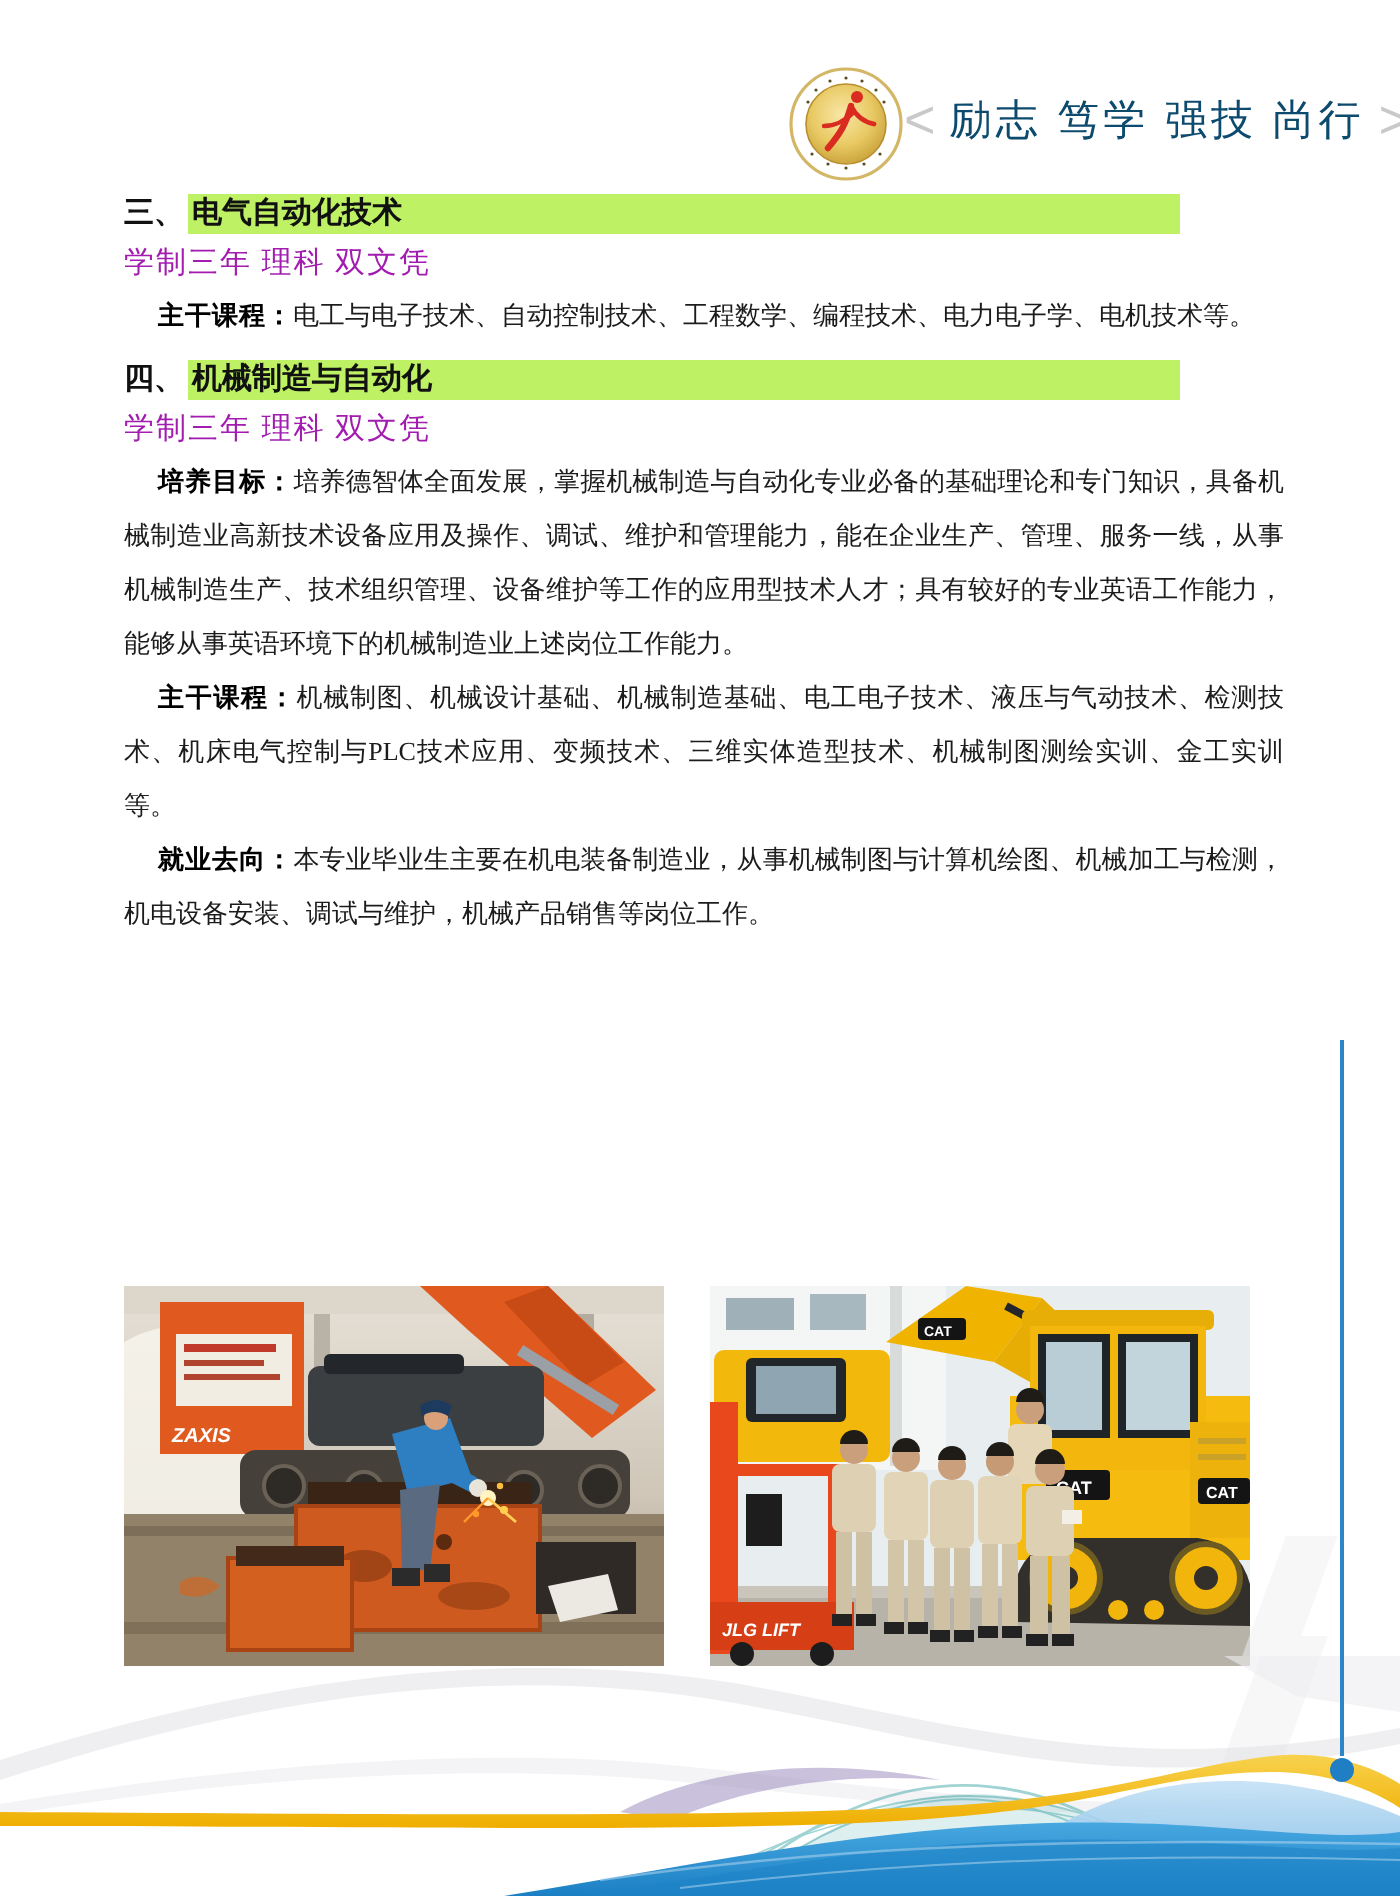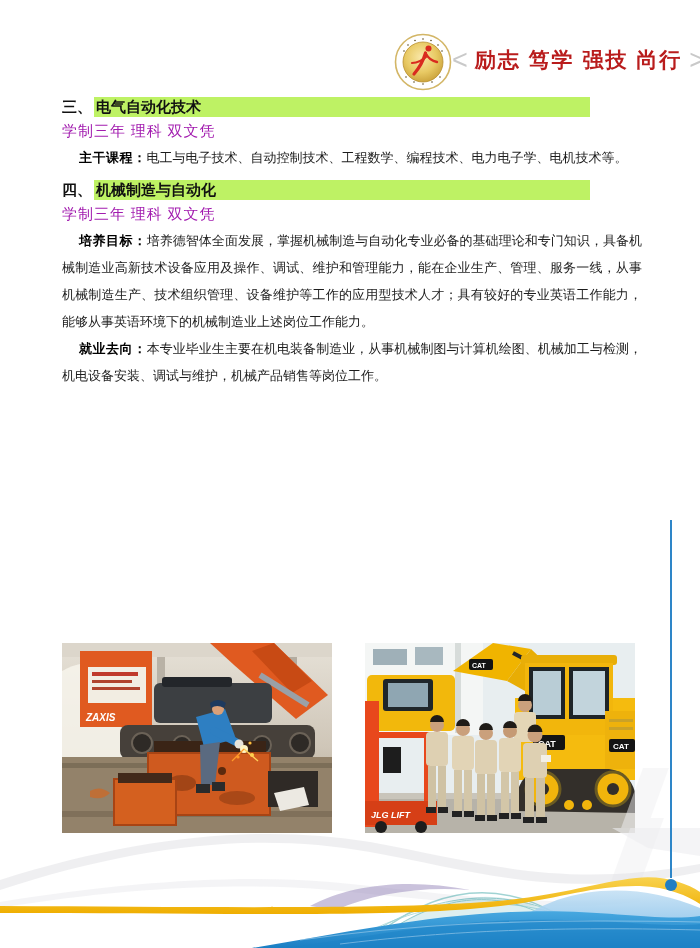--- a/index.html
+++ b/index.html
@@ -5,37 +5,37 @@
   html,body{margin:0;padding:0;background:#fff;}
   .page{position:relative;width:700px;height:948px;background:#fff;overflow:hidden;
         font-family:"Liberation Serif","DejaVu Serif",serif;color:#1c1c1c;}
   
   .logo{position:absolute;left:394px;top:33px;width:58px;height:58px;}
   .slogan{position:absolute;left:452px;top:42px;width:220px;height:36px;
           display:flex;align-items:center;gap:7px;}
   .bracket{font-family:"Liberation Sans",sans-serif;font-size:27px;font-weight:400;
            color:#c9c9c9;line-height:1;}
   .slogan-text{font-family:"Liberation Sans","DejaVu Sans",sans-serif;font-size:21px;
-           font-weight:bold;color:#b91c1c;letter-spacing:2px;white-space:nowrap;text-align:right;}
+           font-weight:normal;color:#0c4a6e;letter-spacing:2px;white-space:nowrap;text-align:right;}
   
   .content{position:absolute;left:62px;top:97px;width:580px;}
   .sec{margin:0;}
   .sec + .sec{margin-top:9px;}
   .sec-head{display:flex;align-items:stretch;width:528px;margin:0;
             font-family:"Liberation Sans","DejaVu Sans",sans-serif;font-size:15px;
             font-weight:bold;color:#111;line-height:20px;}
   .sec-num{flex:0 0 auto;padding-right:2px;}
   .sec-bar{flex:1;background:#bef264;padding-left:2px;}
   .meta{margin:5px 0 3px 0;font-size:15px;color:#a21caf;letter-spacing:1px;}
   .para{margin:0;font-size:13px;line-height:27px;text-align:justify;
         text-indent:17px;color:#1c1c1c;}
   .plabel{font-family:"Liberation Sans","DejaVu Sans",sans-serif;font-weight:bold;
           color:#000;letter-spacing:.5px;}
   
-  .photos{position:absolute;left:62px;top:643px;width:578px;display:flex;gap:33px;}
+  .photos{position:absolute;left:62px;top:643px;width:578px;display:flex;gap:23px;}
   .photo{margin:0;width:270px;height:190px;overflow:hidden;background:#ccc;}
   .photo svg{display:block;}
   
   .waves{position:absolute;left:0;bottom:0;width:700px;height:120px;}
   .vline{position:absolute;left:670px;top:520px;width:2px;height:358px;background:#2e86c8;}
   .vdot{position:absolute;left:665px;top:879px;width:12px;height:12px;border-radius:50%;
         background:#1f7ec4;}
   .ghost{position:absolute;right:18px;bottom:60px;width:60px;height:120px;opacity:.5;}
   .ghost div{position:absolute;background:#f1f1f3;transform:skewX(-20deg);}
 </style>
@@ -99,20 +99,21 @@
 
     <section class="sec">
       <h2 class="sec-head">
         <span class="sec-num">四、</span>
         <span class="sec-bar">
           <span>机械制造与自动化</span>
         </span>
       </h2>
       <p class="meta">学制三年 理科 双文凭</p>
       <p class="para"><span class="plabel">培养目标：</span><span>培养德智体全面发展，掌握机械制造与自动化专业必备的基础理论和专门知识，具备机械制造业高新技术设备应用及操作、调试、维护和管理能力，能在企业生产、管理、服务一线，从事机械制造生产、技术组织管理、设备维护等工作的应用型技术人才；具有较好的专业英语工作能力，能够从事英语环境下的机械制造业上述岗位工作能力。</span></p>
+      <p class="para"><span class="plabel">主干课程：</span><span>机械制图、机械设计基础、机械制造基础、电工电子技术、液压与气动技术、检测技术、机床电气控制与PLC技术应用、变频技术、三维实体造型技术、机械制图测绘实训、金工实训等。</span></p>
       <p class="para"><span class="plabel">就业去向：</span><span>本专业毕业生主要在机电装备制造业，从事机械制图与计算机绘图、机械加工与检测，机电设备安装、调试与维护，机械产品销售等岗位工作。</span></p>
     </section>
 
   </div>
 
   <div class="photos">
 
     <figure class="photo">
       <svg width="270" height="190" viewBox="0 0 270 190">
         <defs>

